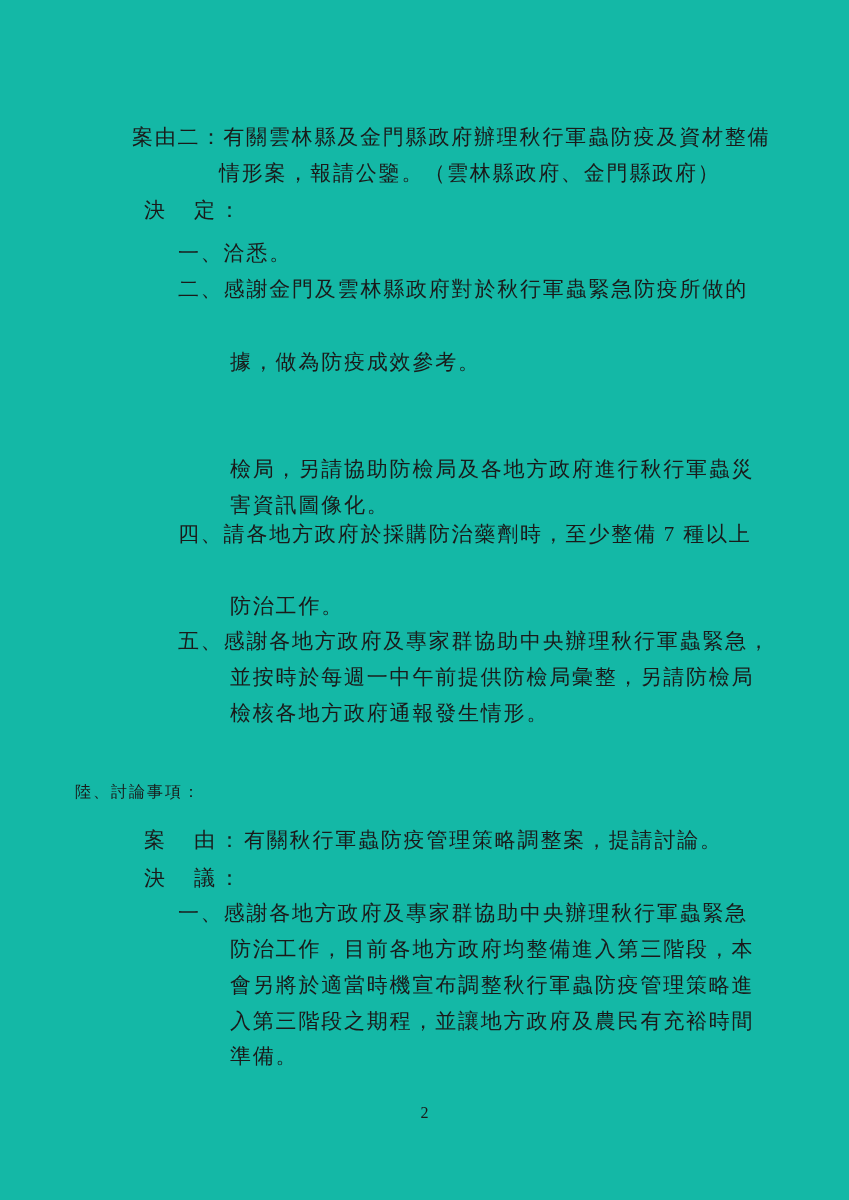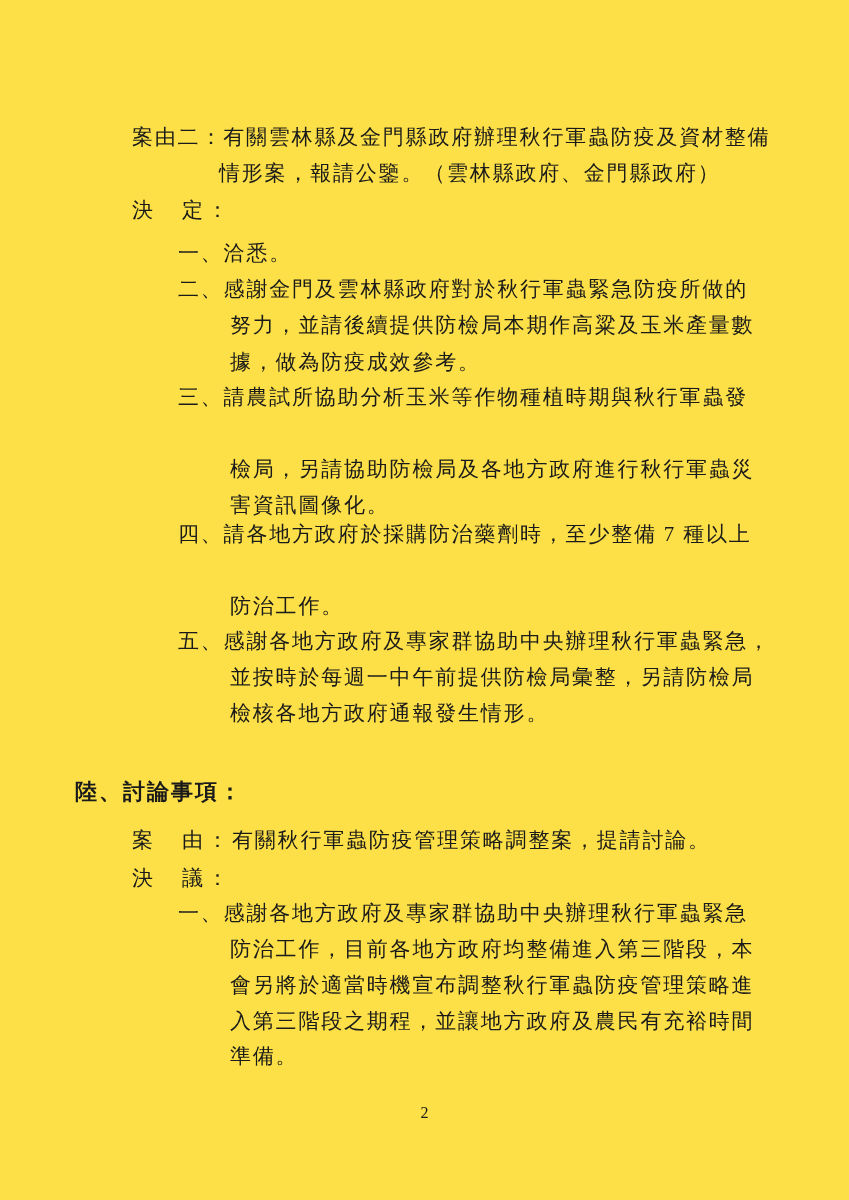--- a/index.html
+++ b/index.html
@@ -4,33 +4,33 @@
 <style>
   html,body{margin:0;padding:0;}
   body{
     width:849px;height:1200px;
     background:#ffffff;
     font-family:"Liberation Serif","DejaVu Serif",serif;
     color:#1a1a1a;
     position:relative;
     overflow:hidden;
   }
-  .page{position:absolute;left:0;top:0;width:849px;height:1200px;background:#fde047;}
+  .page{position:absolute;left:0;top:0;width:849px;height:1200px;background:#14b8a6;}
   .ln{
     position:absolute;
     font-size:21px;
     letter-spacing:1.8px;
     line-height:26px;
     white-space:pre;
   }
   .ln span{white-space:pre;}
-  .label-wide{letter-spacing:4px;}
+  .label-wide{letter-spacing:4px;margin-left:12px;}
   .heading{
-    font-weight:700;
-    font-size:22px;
+    font-weight:400;
+    font-size:16px;
     letter-spacing:2px;
   }
   .pagenum{
     position:absolute;
     left:0;right:0;
     text-align:center;
     font-size:16px;
     letter-spacing:0;
   }
 </style>
@@ -40,24 +40,22 @@
 <div class="page">
 
   <div class="ln" style="left:132px;top:124px"><span>案由二：</span><span>有關雲林縣及金門縣政府辦理秋行軍蟲防疫及資材整備</span></div>
   <div class="ln" style="left:219px;top:160px">情形案，報請公鑒。（雲林縣政府、金門縣政府）</div>
 
   <div class="ln label-wide" style="left:132px;top:197px">決　定：</div>
 
   <div class="ln" style="left:178px;top:240px"><span>一、</span><span>洽悉。</span></div>
 
   <div class="ln" style="left:178px;top:276px"><span>二、</span><span>感謝金門及雲林縣政府對於秋行軍蟲緊急防疫所做的</span></div>
-  <div class="ln" style="left:230px;top:312px">努力，並請後續提供防檢局本期作高粱及玉米產量數</div>
   <div class="ln" style="left:230px;top:349px">據，做為防疫成效參考。</div>
 
-  <div class="ln" style="left:178px;top:384px"><span>三、</span><span>請農試所協助分析玉米等作物種植時期與秋行軍蟲發</span></div>
   <div class="ln" style="left:230px;top:456px">檢局，另請協助防檢局及各地方政府進行秋行軍蟲災</div>
   <div class="ln" style="left:230px;top:492px">害資訊圖像化。</div>
 
   <div class="ln" style="left:178px;top:521px"><span>四、</span><span>請各地方政府於採購防治藥劑時，至少整備 7 種以上</span></div>
   <div class="ln" style="left:230px;top:593px">防治工作。</div>
 
   <div class="ln" style="left:178px;top:628px"><span>五、</span><span>感謝各地方政府及專家群協助中央辦理秋行軍蟲緊急，</span></div>
   <div class="ln" style="left:230px;top:664px">並按時於每週一中午前提供防檢局彙整，另請防檢局</div>
   <div class="ln" style="left:230px;top:700px">檢核各地方政府通報發生情形。</div>
 

